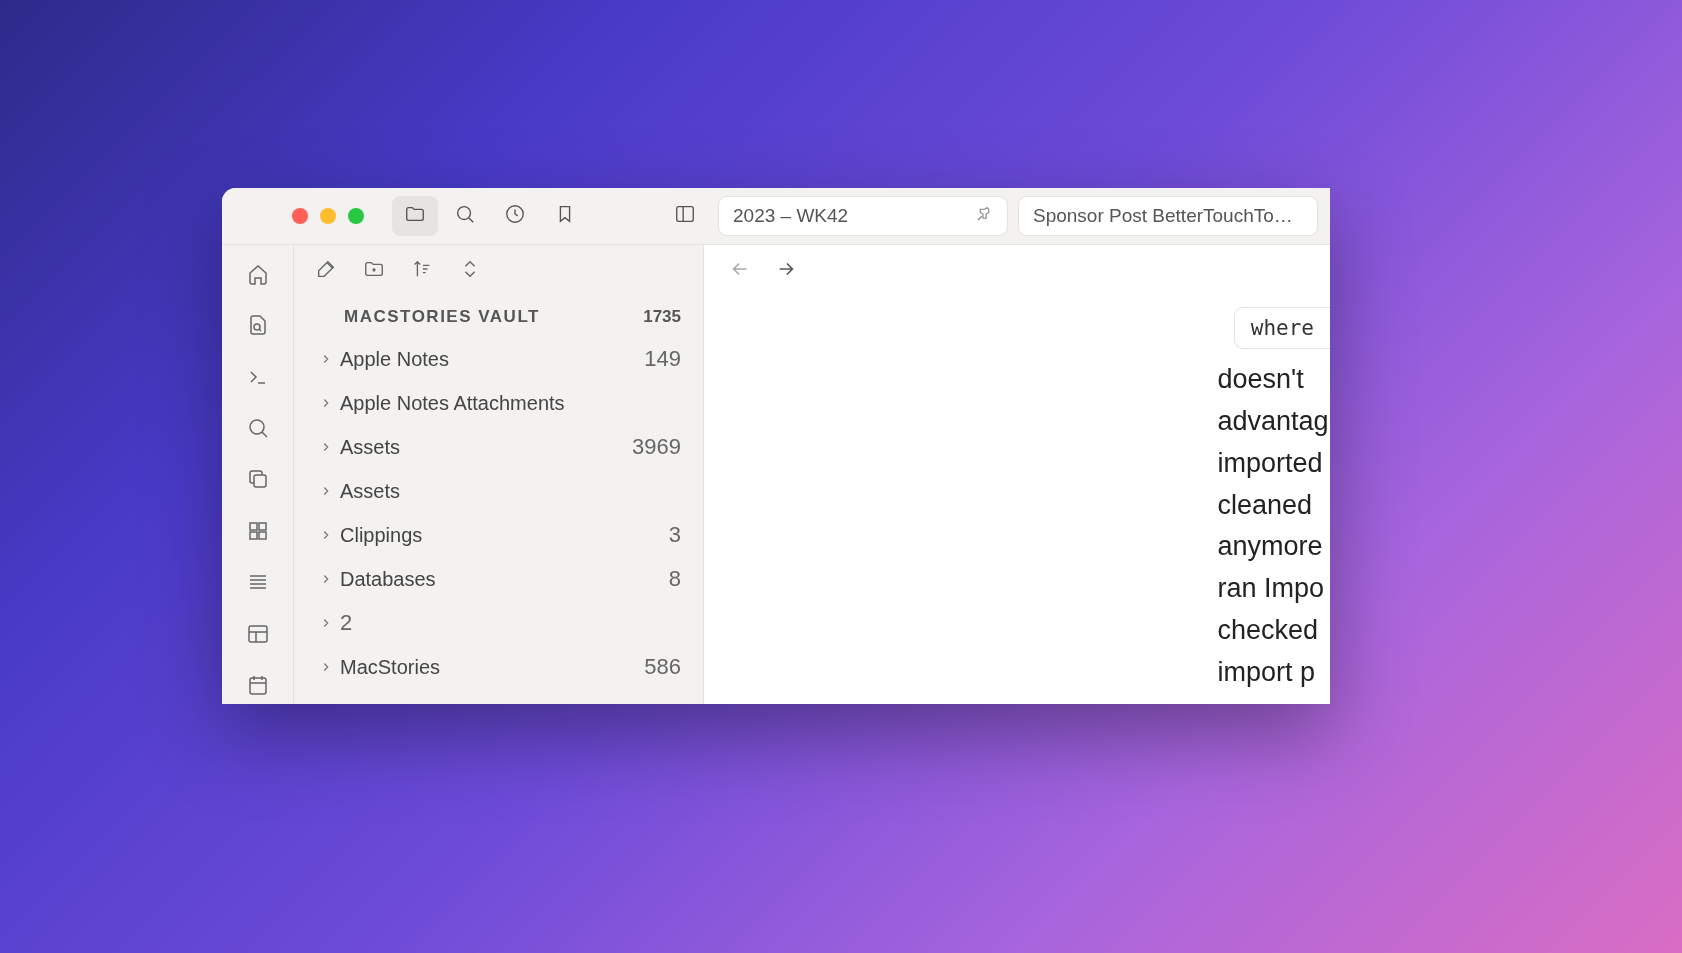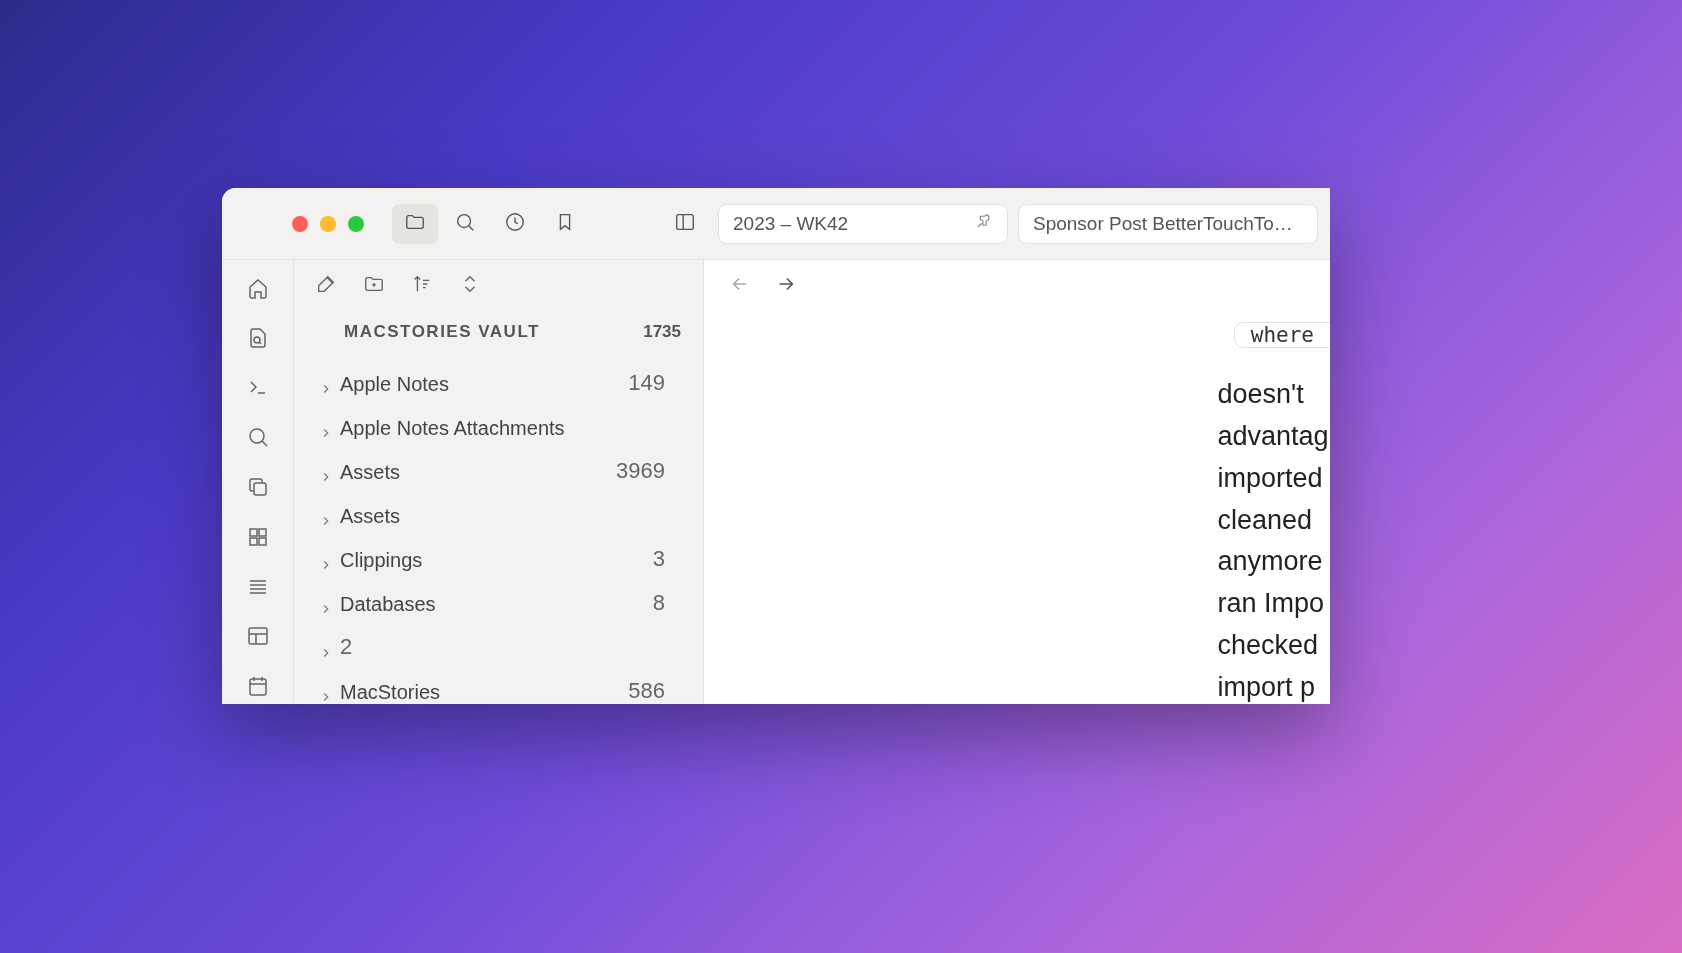--- a/index.html
+++ b/index.html
@@ -18,21 +18,21 @@
   width: 1108px;
   height: 516px;
   background: #fff;
   border-radius: 14px 0 0 0;
   box-shadow: 0 30px 80px rgba(0,0,0,0.35);
   overflow: hidden;
   display: flex;
   flex-direction: column;
 }
 .titlebar {
-  height: 72px;
+  height: 57px;
   display: flex;
   align-items: center;
   background: #f3f2f0;
   border-bottom: 1px solid #e4e2de;
   padding-left: 48px;
 }
 .traffic { display: flex; gap: 12px; padding: 0 22px; align-items: center; }
 .traffic-dot { width: 16px; height: 16px; border-radius: 50%; }
 .red { background: #ff5f57; }
 .yellow { background: #febc2e; }
@@ -109,23 +109,23 @@
   padding: 10px 22px 10px 50px;
   font-size: 17px;
   font-weight: 600;
   letter-spacing: 1.5px;
   color: #555;
 }
 .vault-header .count { letter-spacing: 0; font-weight: 700; }
 .folder-list { flex: 1; overflow: hidden; }
 .folder-row {
   display: flex;
-  align-items: flex-end;
+  align-items: center;
   height: 44px;
-  padding: 0 38px 0 18px;
+  padding: 0 22px 0 18px;
   cursor: pointer;
 }
 .chevron {
   width: 28px;
   color: #777;
   display: flex;
   align-items: center;
   justify-content: center;
 }
 .chevron svg { width: 14px; height: 14px; stroke: #777; stroke-width: 2; fill: none; }
@@ -154,21 +154,21 @@
 .nav-arrow.enabled { color: #555; }
 .nav-arrow svg { width: 22px; height: 22px; stroke: currentColor; stroke-width: 1.8; fill: none; }
 .floating-search {
   position: absolute;
   right: 0;
   top: 62px;
   background: #fff;
   border: 1px solid #e4e2de;
   border-radius: 9px 0 0 9px;
   border-right: none;
-  padding: 0 16px;
+  padding: 8px 16px;
   font-family: ui-monospace, "SF Mono", Menlo, monospace;
   font-size: 21px;
   color: #333;
 }
 .doc-content {
   position: absolute;
   right: 0;
   top: 114px;
   font-family: Liberation Sans, sans-serif;
   font-size: 27px;

